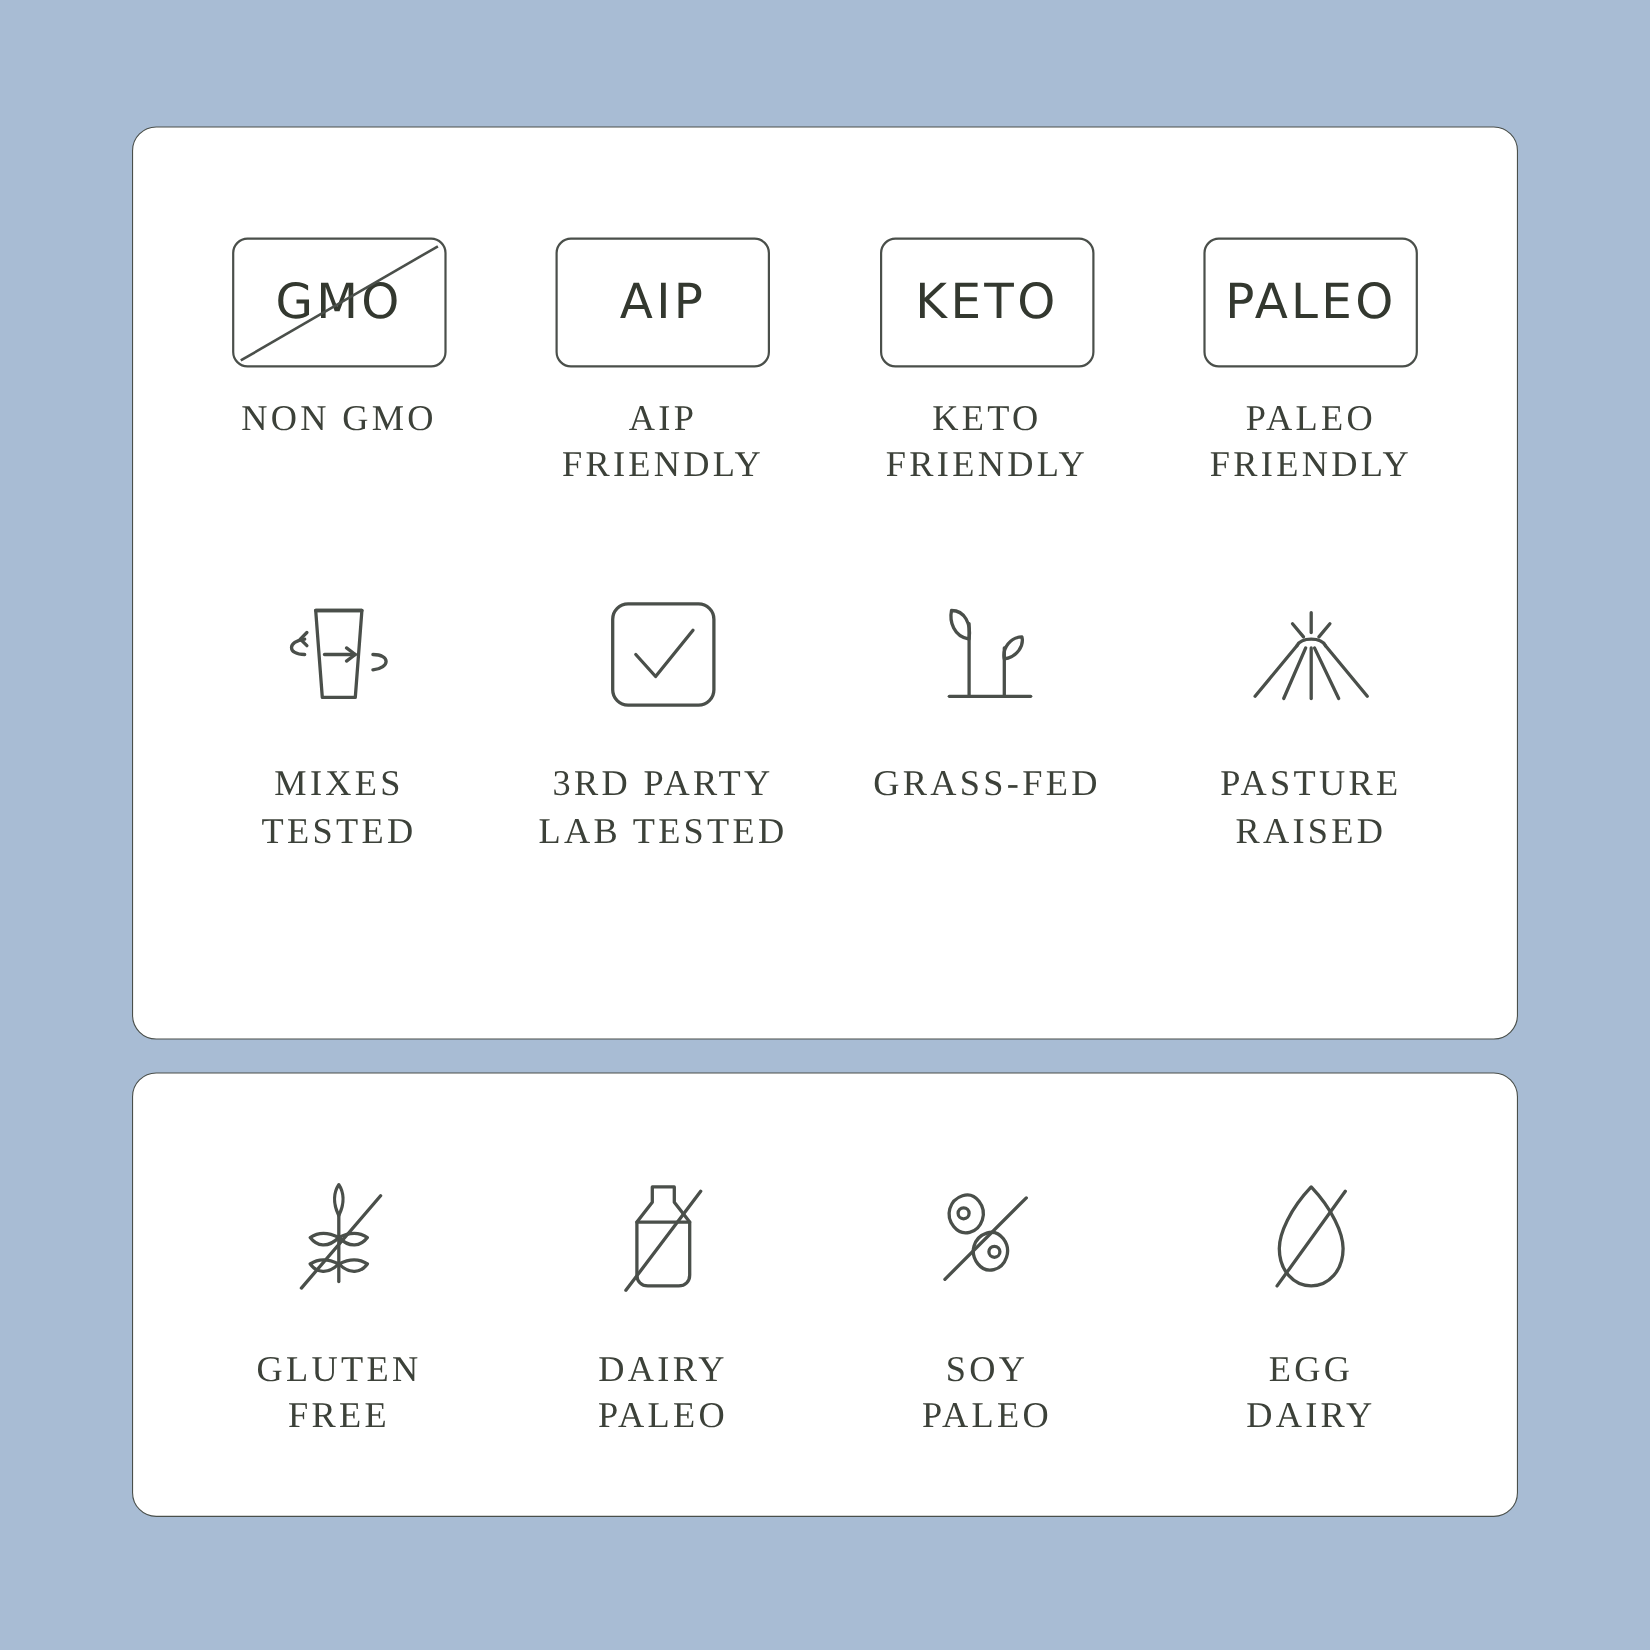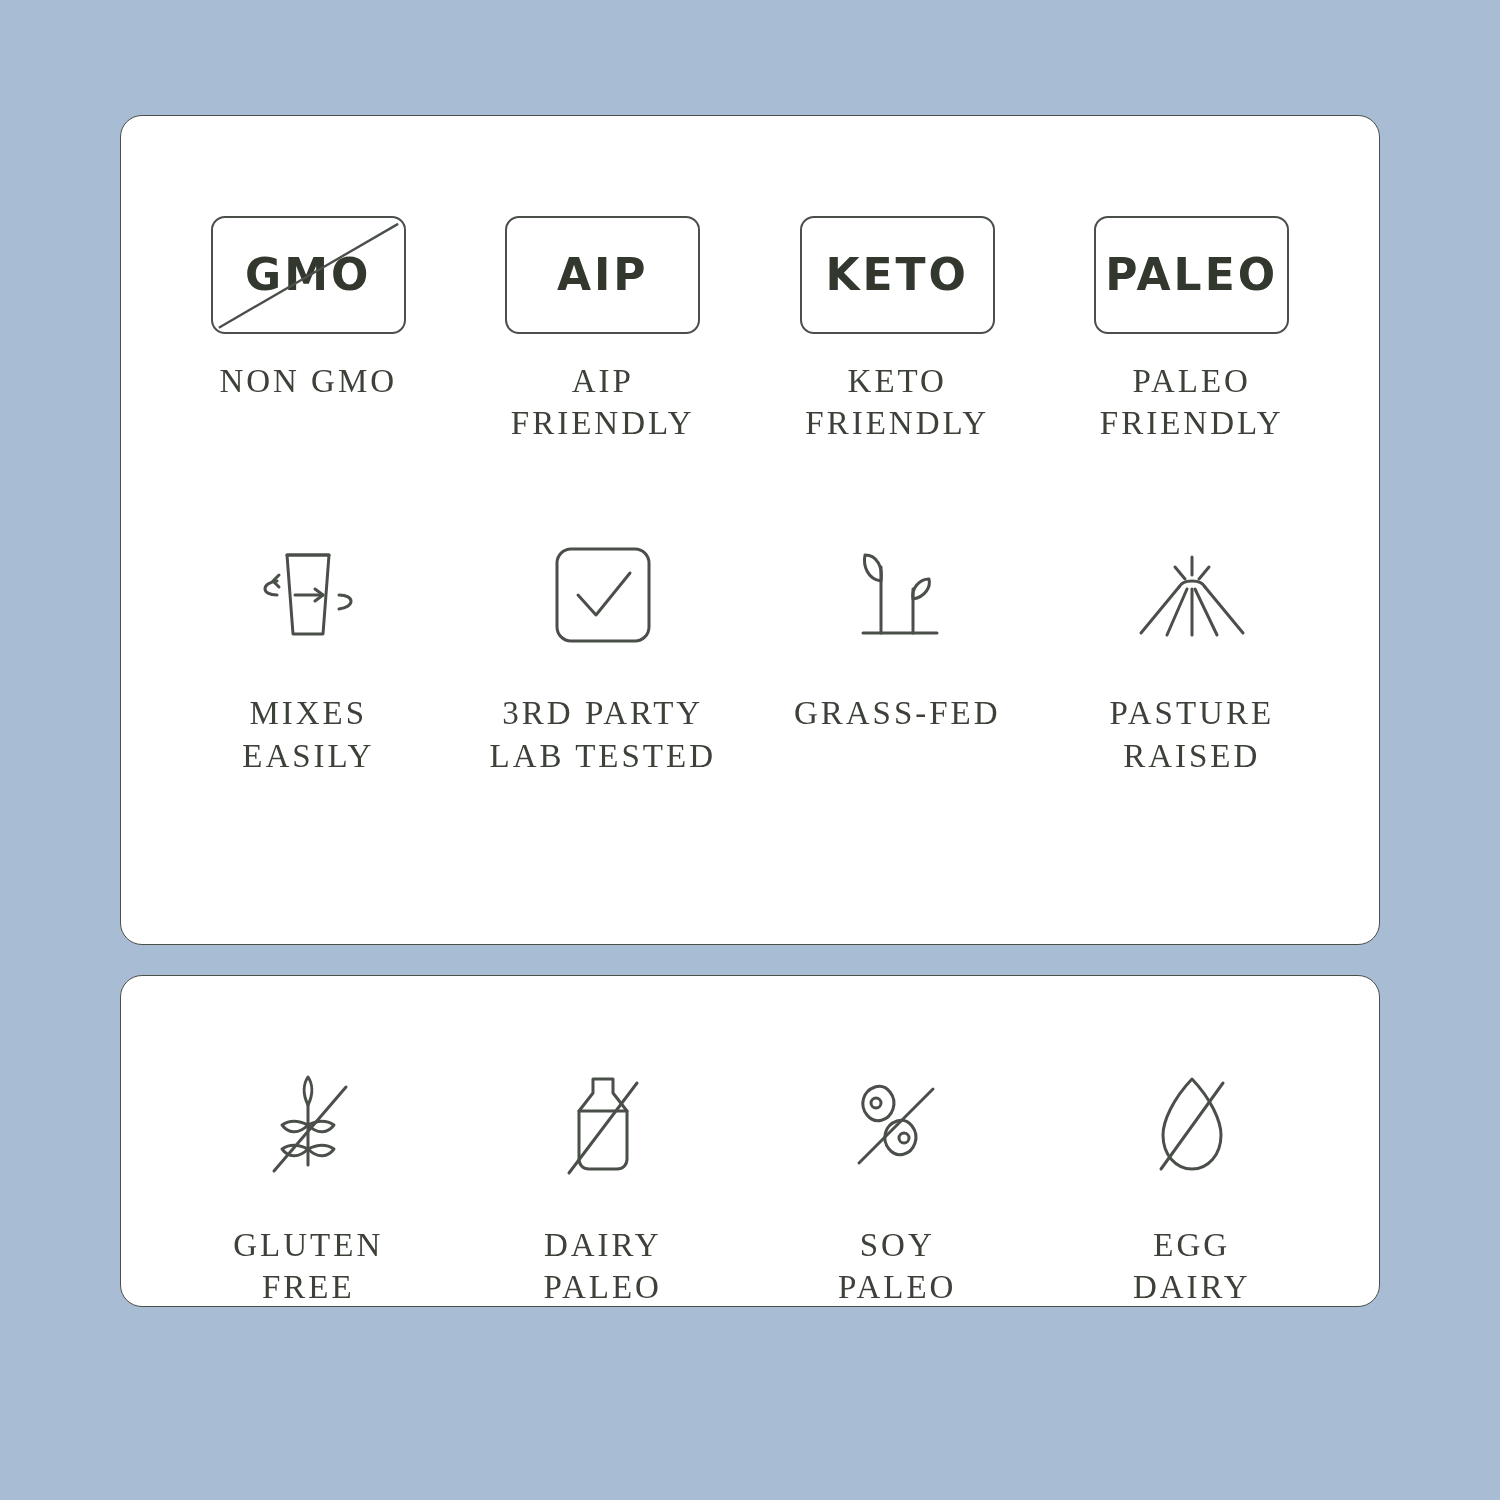--- a/index.html
+++ b/index.html
@@ -31,21 +31,21 @@
     border: 1.5px solid #4a4f4a;
     border-radius: 22px;
     width: 1260px;
     box-sizing: border-box;
   }
   .card-top {
     height: 830px;
     padding: 0;
   }
   .card-bottom {
-    height: 332px;
+    height: 404px;
     margin-top: 30px;
   }
   .row {
     display: flex;
     width: 100%;
     box-sizing: border-box;
   }
   .row-1 {
     padding: 100px 40px 0 40px;
   }
@@ -67,21 +67,21 @@
     height: 118px;
     display: flex;
     align-items: center;
     justify-content: center;
     position: relative;
     box-sizing: border-box;
     background: #fff;
   }
   .badge-text {
     font-family: "DejaVu Sans", sans-serif;
-    font-weight: 700;
+    font-weight: 400;
     font-size: 44px;
     letter-spacing: 3px;
     color: #33382f;
     line-height: 1;
   }
   .badge-gmo { width: 195px; }
   .badge-aip { width: 195px; }
   .badge-keto { width: 195px; }
   .badge-paleo { width: 195px; }
   .slash {
@@ -173,21 +173,21 @@
             <path d="M44 18 H86 L80 97 H50 Z"></path>
             <path d="M44 18 H86"></path>
             <path d="M34 58 C18 58 18 46 34 44"></path>
             <path d="M96 58 C112 58 112 70 96 72"></path>
             <path d="M30 44 L36 38 M30 44 L36 50"></path>
             <path d="M52 58 H80"></path>
             <path d="M72 52 L80 58 L72 64"></path>
           </svg>
         </div>
         <div class="caption caption-2">MIXES
-EASILY</div>
+TESTED</div>
       </div>
 
       <div class="cell">
         <div class="icon-wrap">
           <svg width="118" height="115" viewBox="0 0 118 115" fill="none" stroke="#4a4f4a" stroke-width="3" stroke-linecap="round" stroke-linejoin="round">
             <rect x="13" y="12" width="92" height="92" rx="14"></rect>
             <path d="M34 58 L52 78 L86 36"></path>
           </svg>
         </div>
         <div class="caption caption-2">3RD PARTY

